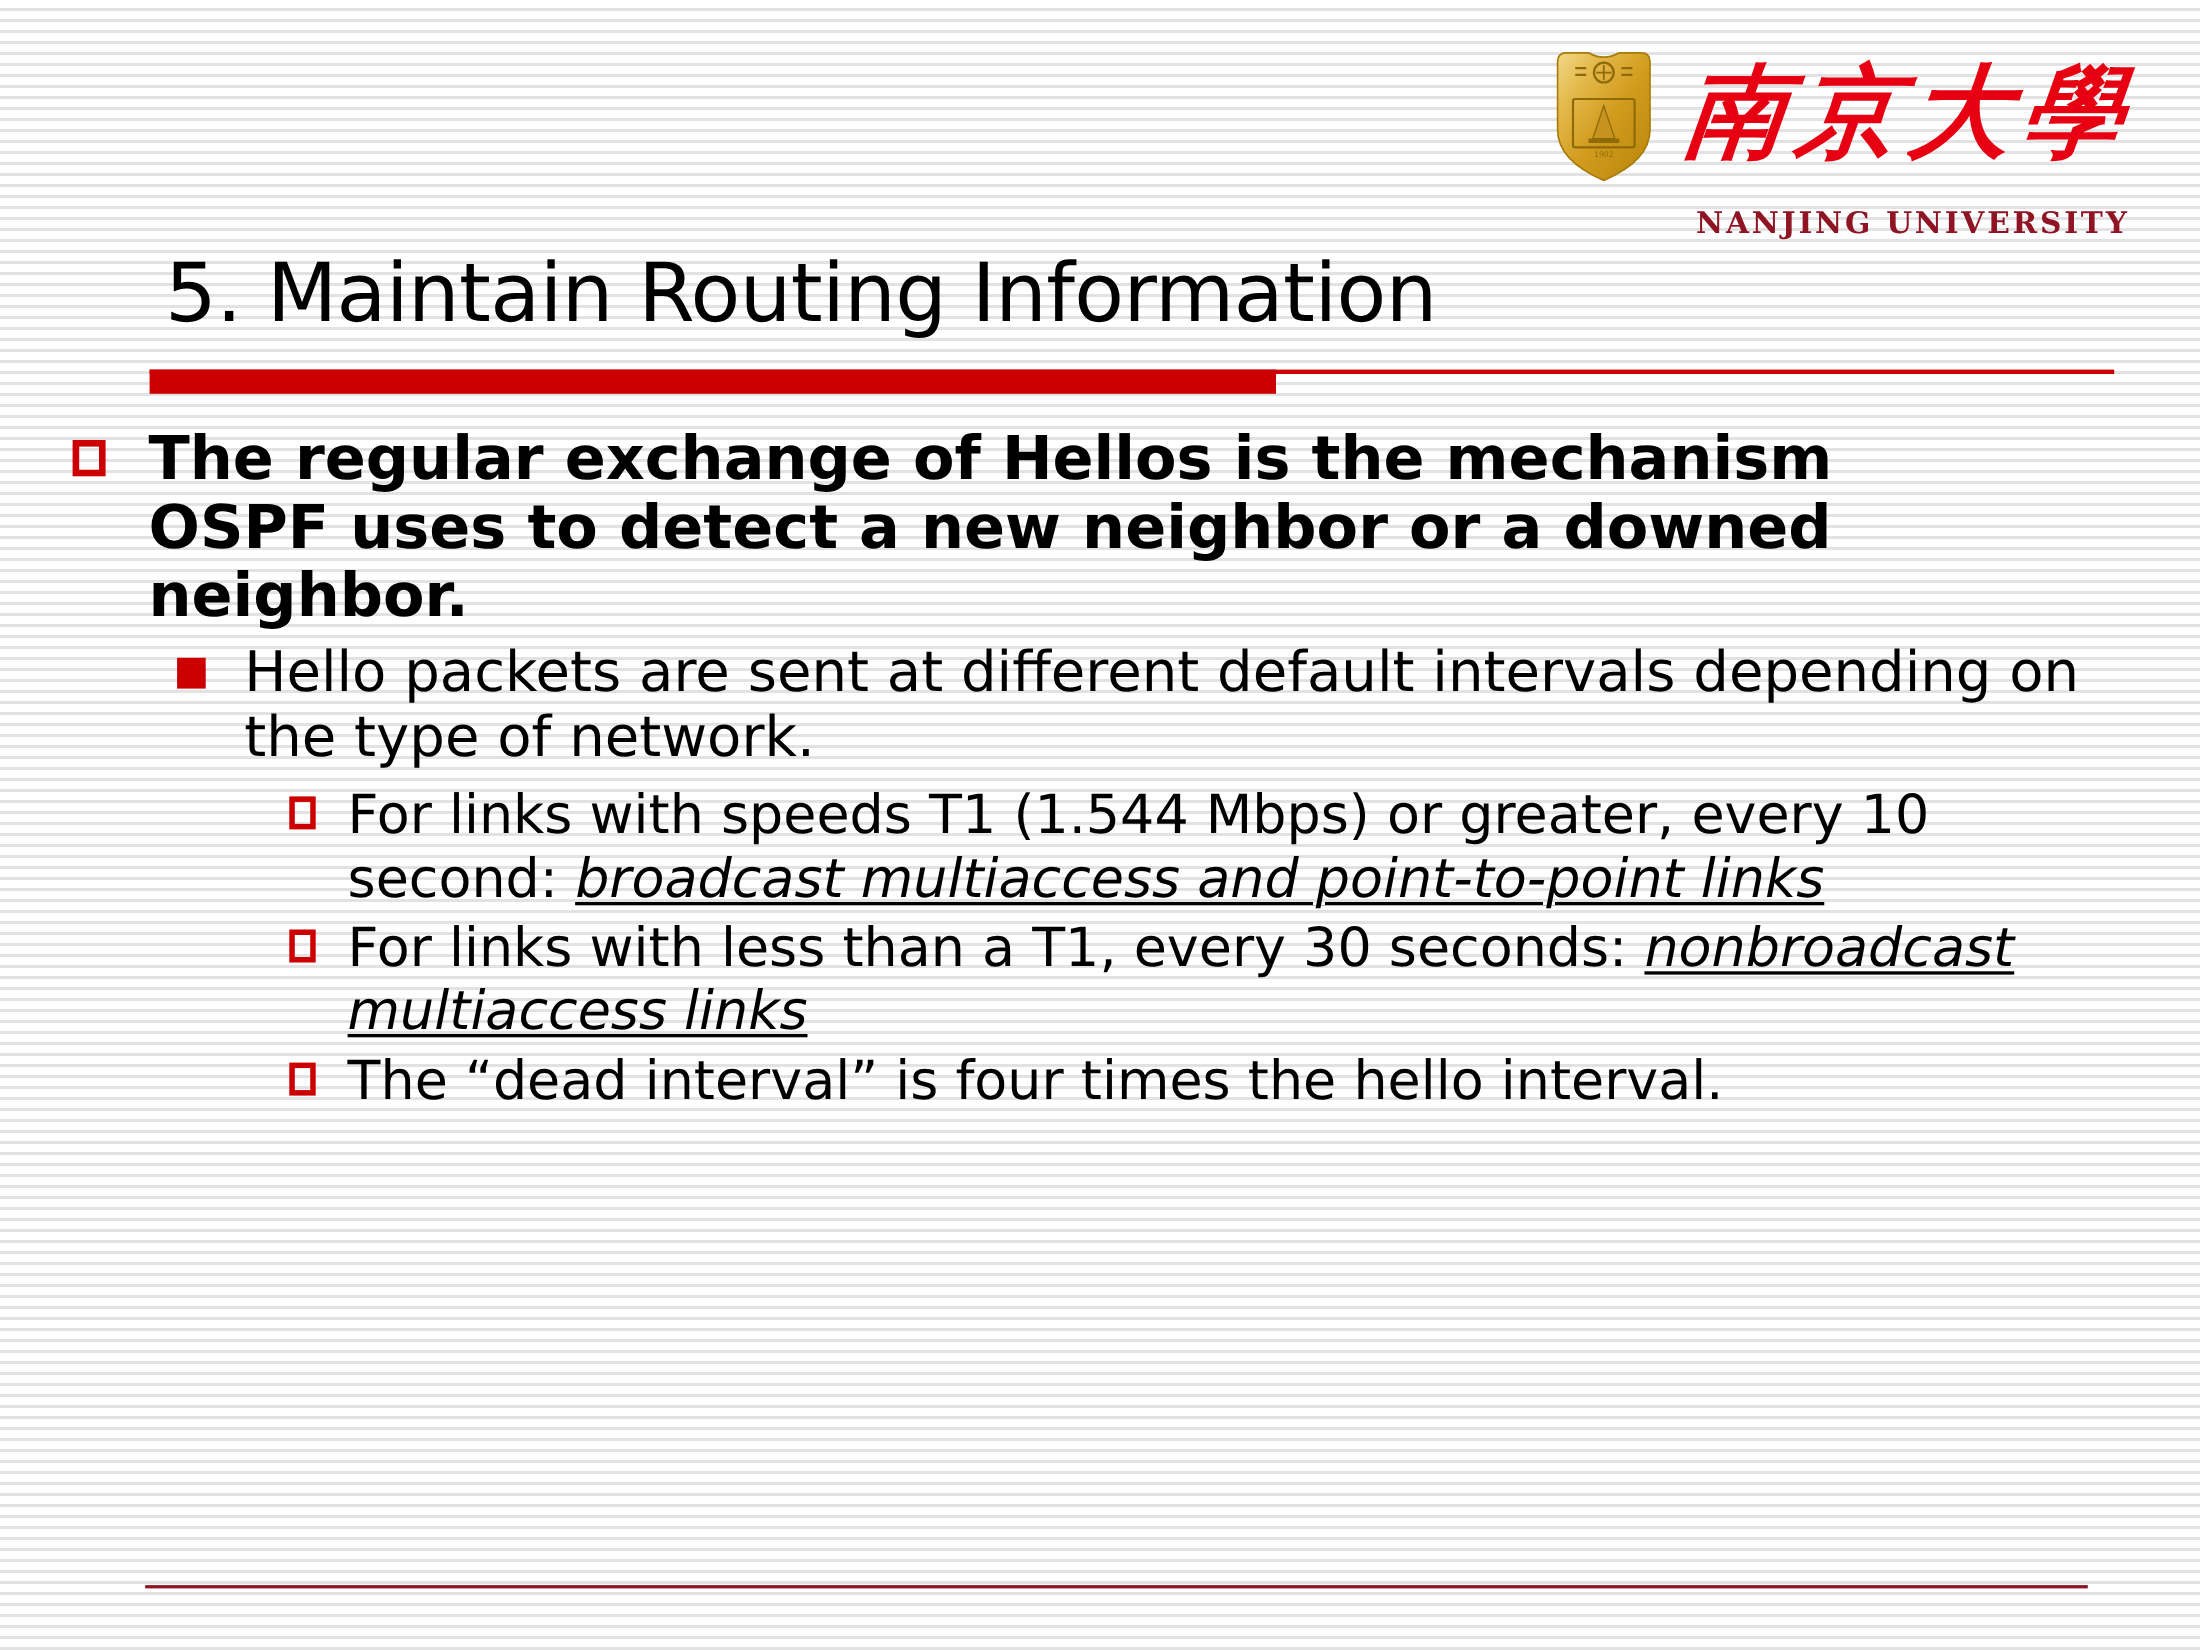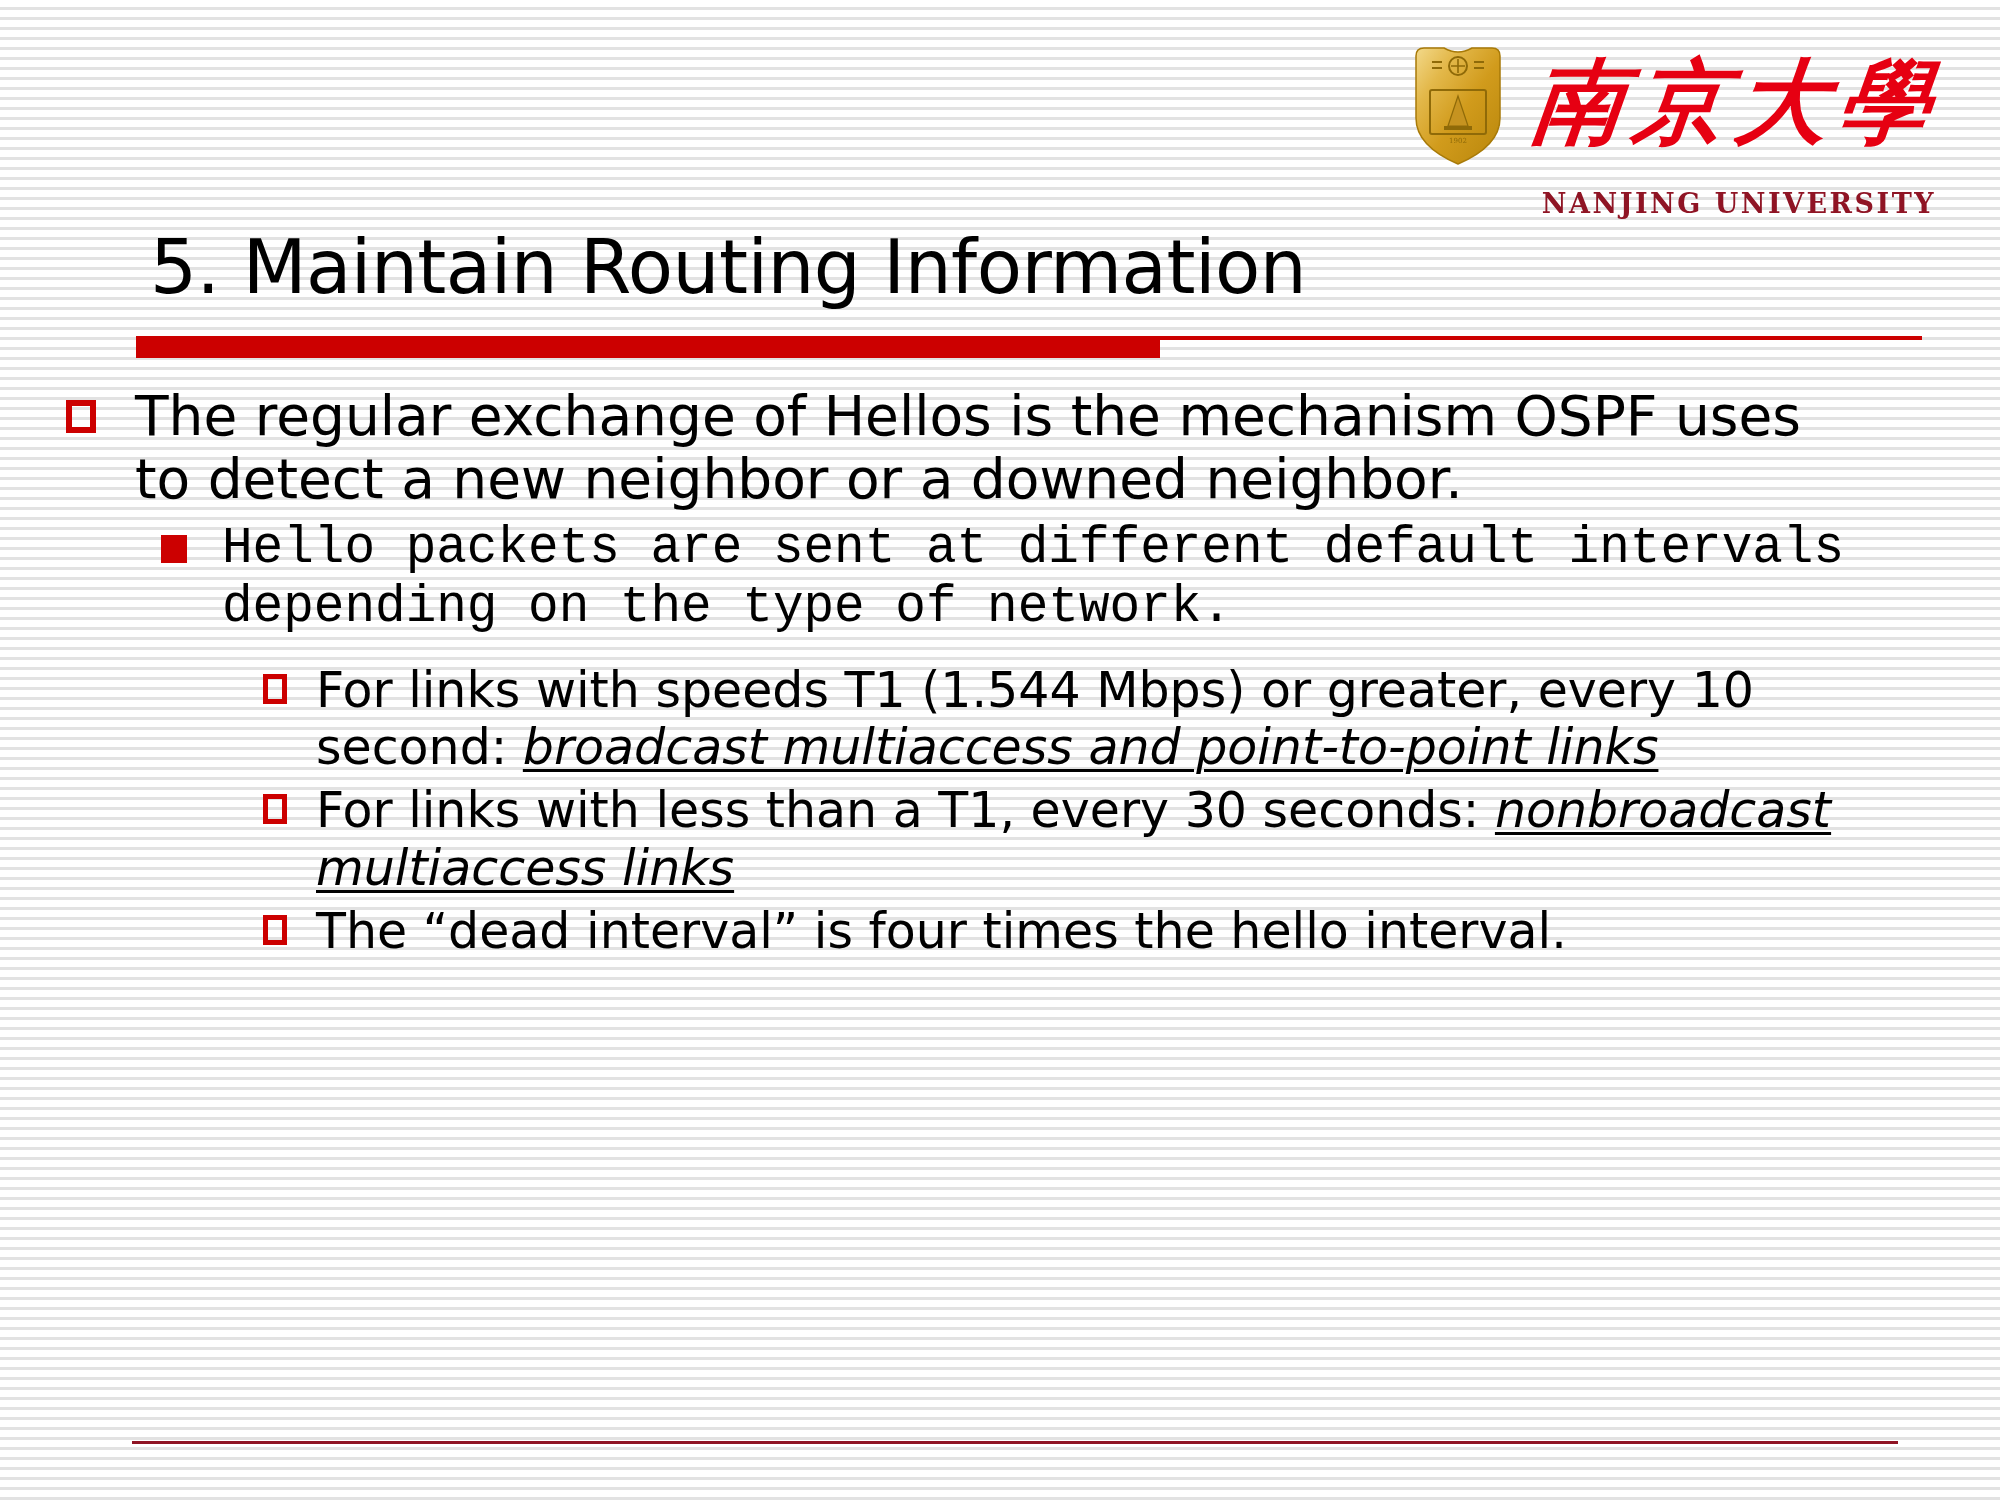--- a/index.html
+++ b/index.html
@@ -132,41 +132,41 @@
   }
 
   .marker {
     flex: none;
     display: flex;
     align-items: center;
     justify-content: center;
   }
 
   
-  .lvl1 { margin-bottom: 10px; }
+  .lvl1 { margin-bottom: 10px; font-weight: bold; }
   .lvl1 .marker {
     width: 58px;
     height: 62px;
   }
   .lvl1 .sq {
     width: 30px;
     height: 33px;
     border: 6px solid #cc0000;
     box-sizing: border-box;
     background: transparent;
   }
   .lvl1 .text {
     font-size: 55px;
     line-height: 1.14;
     padding-left: 25px;
     max-width: 1700px;
   }
 
   
-  .lvl2 { margin-left: 96px; margin-bottom: 24px; font-family: Liberation Mono, monospace; }
+  .lvl2 { margin-left: 96px; margin-bottom: 12px; }
   .lvl2 .marker {
     width: 52px;
     height: 58px;
   }
   .lvl2 .sq {
     width: 26px;
     height: 28px;
     background: #cc0000;
   }
   .lvl2 .text {

